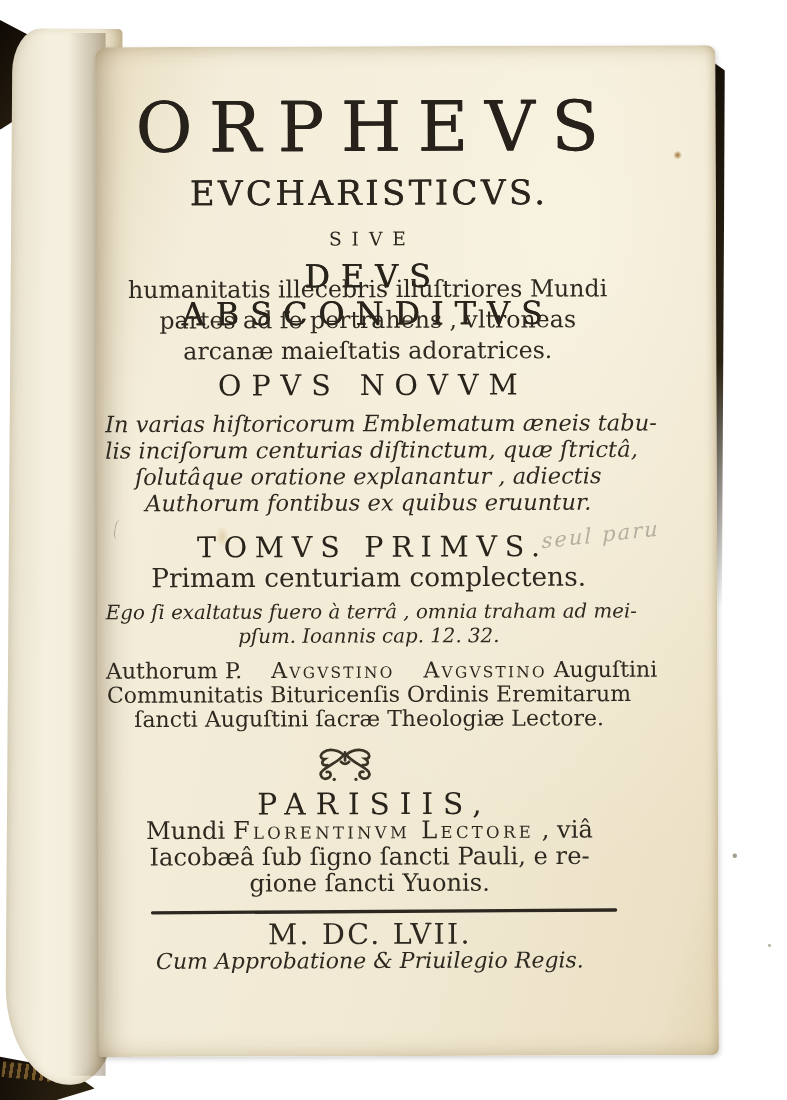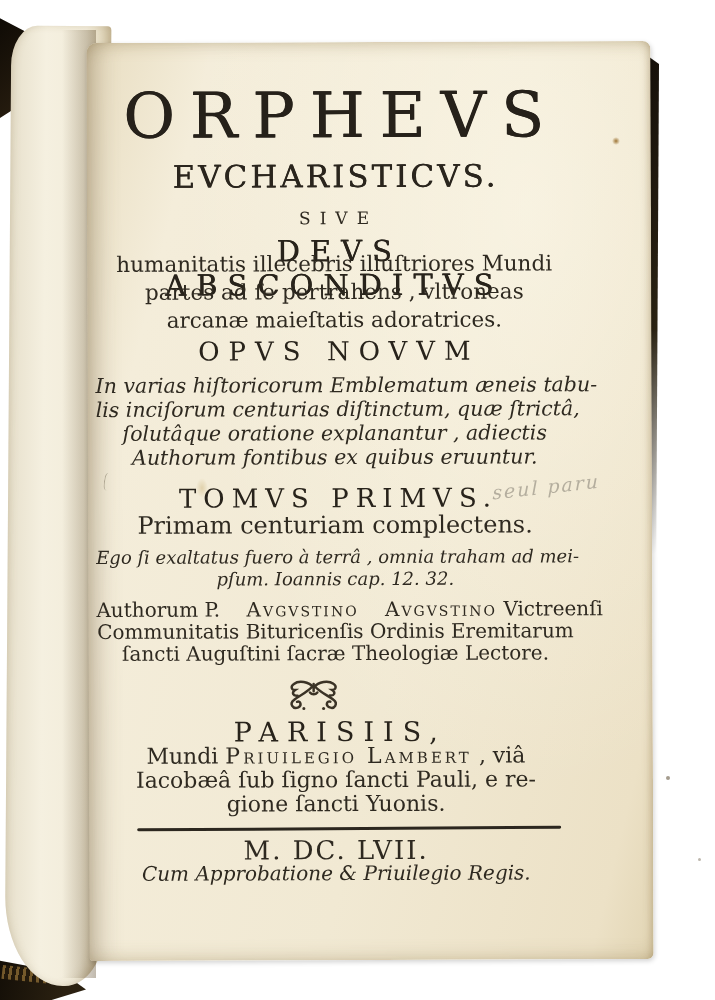--- a/index.html
+++ b/index.html
@@ -146,21 +146,21 @@
 
     <div class="pencil-note">seul paru</div>
     <div class="pencil-mark"></div>
 
     <div class="blk b-quote">
       <div class="ln">Ego ſi exaltatus fuero à terrâ , omnia traham ad mei-</div>
       <div class="ln">pſum. Ioannis cap. 12. 32.</div>
     </div>
 
     <div class="blk b-author">
-      <div class="ln"><span>Authorum P. </span><span class="sc">Avgvstino</span> <span class="sc">Avgvstino</span><span> Victreenſi</span></div>
+      <div class="ln"><span>Authorum P. </span><span class="sc">Avgvstino</span> <span class="sc">Avgvstino</span><span> Auguſtini</span></div>
       <div class="ln">Communitatis Bituricenſis Ordinis Eremitarum</div>
       <div class="ln">ſancti Auguſtini ſacræ Theologiæ Lectore.</div>
     </div>
 
     <div class="ornament">
       <svg width="74" height="36" viewBox="0 0 120 56" aria-hidden="true">
         <g stroke="#3b3326" fill="none" stroke-width="4" stroke-linecap="round">
           <path d="M60 14 C52 4, 36 2, 28 8 C22 12, 24 18, 30 18 C24 22, 26 28, 34 27"></path>
           <path d="M60 14 C68 4, 84 2, 92 8 C98 12, 96 18, 90 18 C96 22, 94 28, 86 27"></path>
           <path d="M58 12 C50 22, 38 26, 28 34 C20 40, 26 50, 35 46 C41 43, 39 35, 33 37"></path>
@@ -171,21 +171,21 @@
         <g fill="#3b3326">
           <circle cx="44" cy="48" r="2.5"></circle>
             <circle cx="76" cy="48" r="2.5"></circle>
         </g>
       </svg>
     </div>
 
     <div class="col l-city ln">PARISIIS,</div>
 
     <div class="blk b-imprint">
-      <div class="ln"><span>Mundi </span><span class="sc2">Priuilegio Lambert</span><span> , viâ</span></div>
+      <div class="ln"><span>Mundi </span><span class="sc2">Florentinvm Lectore</span><span> , viâ</span></div>
       <div class="ln">Iacobæâ ſub ſigno ſancti Pauli, e re-</div>
       <div class="ln">gione ſancti Yuonis.</div>
     </div>
 
     <div class="rule"></div>
 
     <div class="col l-year ln">M. DC. LVII.</div>
     <div class="col l-priv ln">Cum Approbatione &amp; Priuilegio Regis.</div>
 
   </div>

